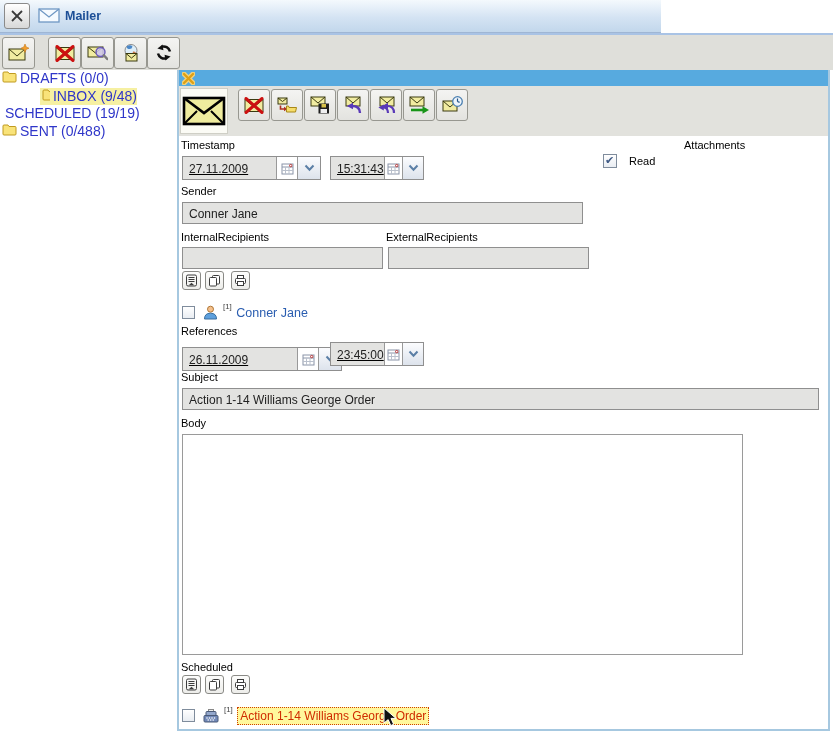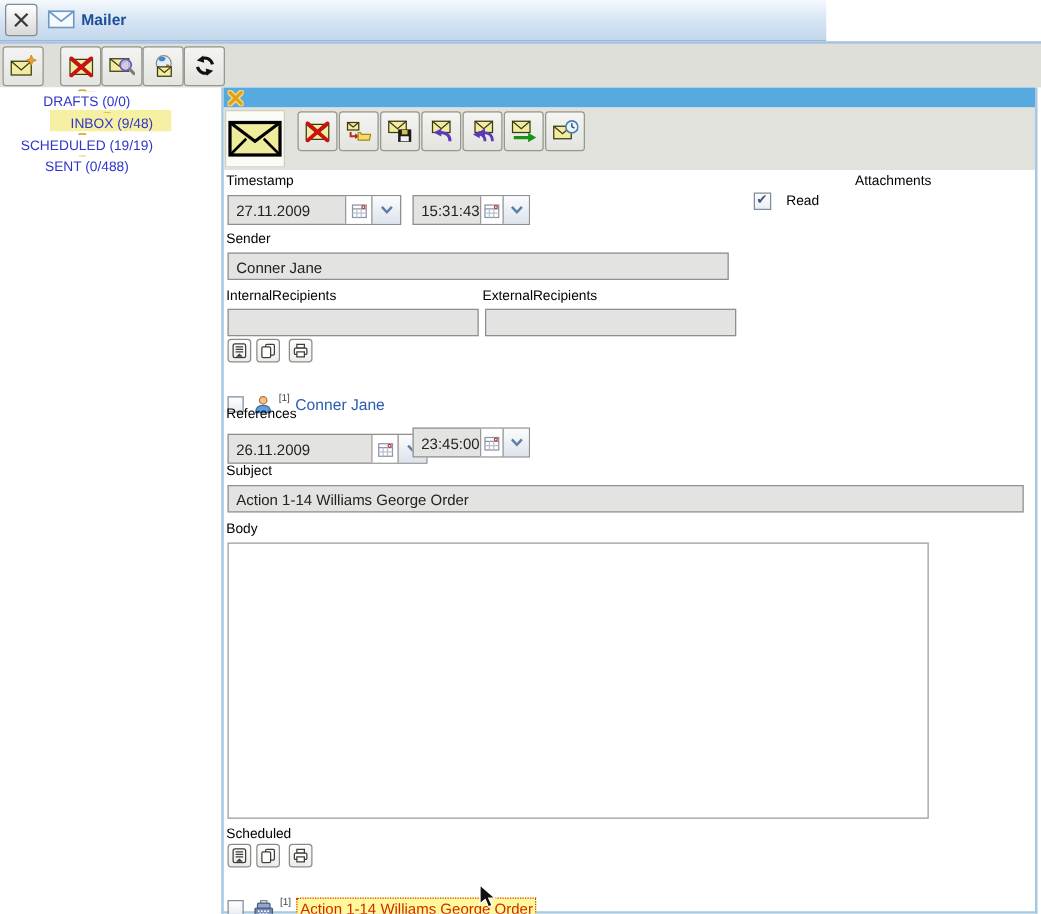--- a/index.html
+++ b/index.html
@@ -17,55 +17,55 @@
 
   
   .toolbar{position:absolute;left:0;top:33px;width:833px;height:37px;background:#dfdfda;
     border-top:2px solid #a9c3e5;box-sizing:border-box;}
   .tb-btn{position:absolute;top:2px;width:33px;height:32px;box-sizing:border-box;
     background:linear-gradient(#f4f4f2,#e3e3df);border:1px solid #979790;border-radius:3px;
     display:flex;align-items:center;justify-content:center;}
 
   
   .sidebar{position:absolute;left:0;top:70px;width:137px;background:#fff;}
-  .folder-row{height:17.5px;display:flex;align-items:center;gap:3px;padding-left:2px;
-    font-size:11px;color:#2f36c9;white-space:nowrap;flex-direction:column;}
+  .folder-row{height:17.5px;display:flex;gap:3px;padding-left:2px;
+    font-size:14px;color:#2f36c9;white-space:nowrap;}
   .folder-row.on{background:#f6f0a2;margin-left:40px;}
 
   
   .panel{position:absolute;left:177px;top:70px;width:653px;height:661px;box-sizing:border-box;
     background:#fff;border-left:2px solid #a6c8e0;border-right:2px solid #a6c8e0;border-bottom:2px solid #a6c8e0;}
   .panel-header{position:absolute;left:0;top:0;right:0;height:16px;background:#57aadf;}
   .panel-x{position:absolute;left:3px;top:2px;}
   .panel-toolbar{position:absolute;left:0;top:16px;right:0;height:50px;background:#e2e2dd;}
   .big-mail-btn{position:absolute;left:1px;top:2px;width:48px;height:46px;box-sizing:border-box;
     background:#fbfbf5;border:1px solid #cfcfc6;display:flex;align-items:center;justify-content:center;}
   .ptb-btn{position:absolute;top:3px;width:32px;height:32px;box-sizing:border-box;
     background:linear-gradient(#f4f4f2,#e3e3df);border:1px solid #979790;border-radius:3px;
     display:flex;align-items:center;justify-content:center;}
 
   
   .lbl{position:absolute;font-size:11px;color:#000;white-space:nowrap;}
   .field{position:absolute;box-sizing:border-box;height:22px;background:#e3e3e1;border:1px solid #8f8f8f;
     font-size:12px;color:#222;padding:4px 0 0 6px;white-space:nowrap;overflow:hidden;}
-  .dtf{position:absolute;height:24px;box-sizing:border-box;display:flex;background:#e3e3e1;border:1px solid #8f8f8f;}
+  .dtf{position:absolute;height:24px;box-sizing:border-box;display:flex;background:#e3e3e1;border:1px solid #8f8f8f;text-decoration:underline;}
   .dtf-text{flex:1;font-size:12px;color:#222;padding:5px 0 0 6px;white-space:nowrap;}
   .dtf-cal{width:20px;background:#fff;border-left:1px solid #999;display:flex;align-items:center;justify-content:center;}
   .dtf-chev{width:22px;background:linear-gradient(#fbfcfe,#dde3ec);border-left:1px solid #999;
     display:flex;align-items:center;justify-content:center;}
   .cb{position:absolute;width:13px;height:13px;box-sizing:border-box;border:1px solid #7f8c9c;
     background:linear-gradient(#ffffff,#e9edf2);font-size:11px;line-height:11px;color:#3f5a85;}
   .cb.on::after{content:"\2714";position:absolute;left:1px;top:0px;}
   .mini-btn{position:absolute;width:19px;height:19px;box-sizing:border-box;border:1px solid #8a8a86;border-radius:3px;
     background:linear-gradient(#fdfdfc,#ededea);display:flex;align-items:center;justify-content:center;}
   .sup{font-size:8px;color:#444;vertical-align:top;position:relative;top:-1px;}
   .link-blue{font-size:12.5px;color:#2a5db0;}
   .link-ref{font-size:12px;color:#cf2b00;background:#fff89c;border:1px dotted #d04000;padding:1px 2px;}
   .bodybox{position:absolute;box-sizing:border-box;background:#fff;border:1px solid #9a9a9a;}
-  .row-abs{position:absolute;white-space:nowrap;margin-top:12px;}
+  .row-abs{position:absolute;white-space:nowrap;}
 </style>
 </head>
 <body>
 
 <div id="app">
 
   <div class="titlebar">
     <div class="close-btn">
       <svg width="16" height="16">
         <line x1="3" y1="3" x2="13" y2="13" stroke="#3a3a3a" stroke-width="1.8"></line>

